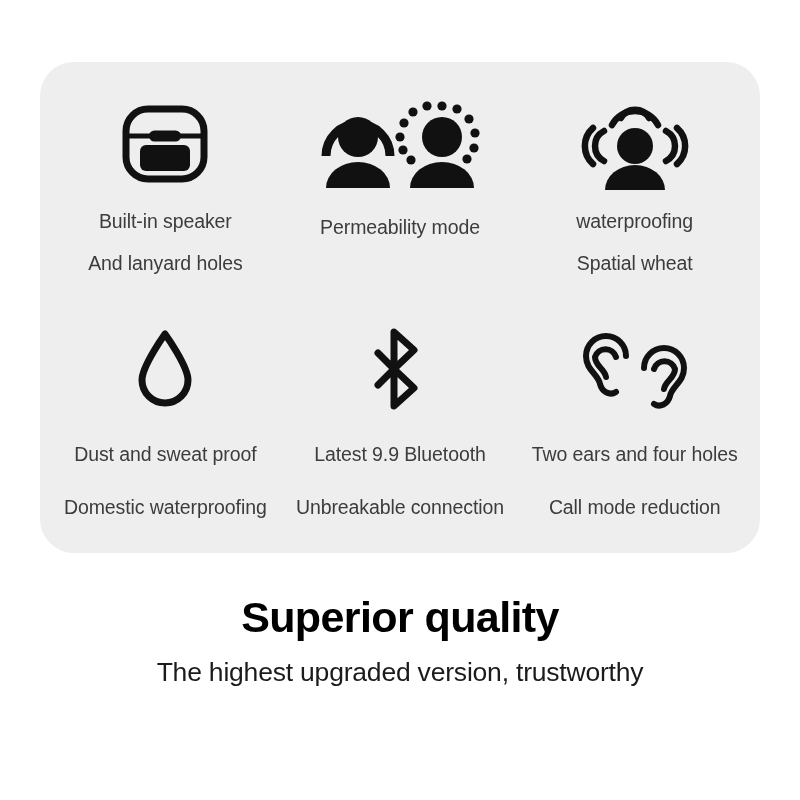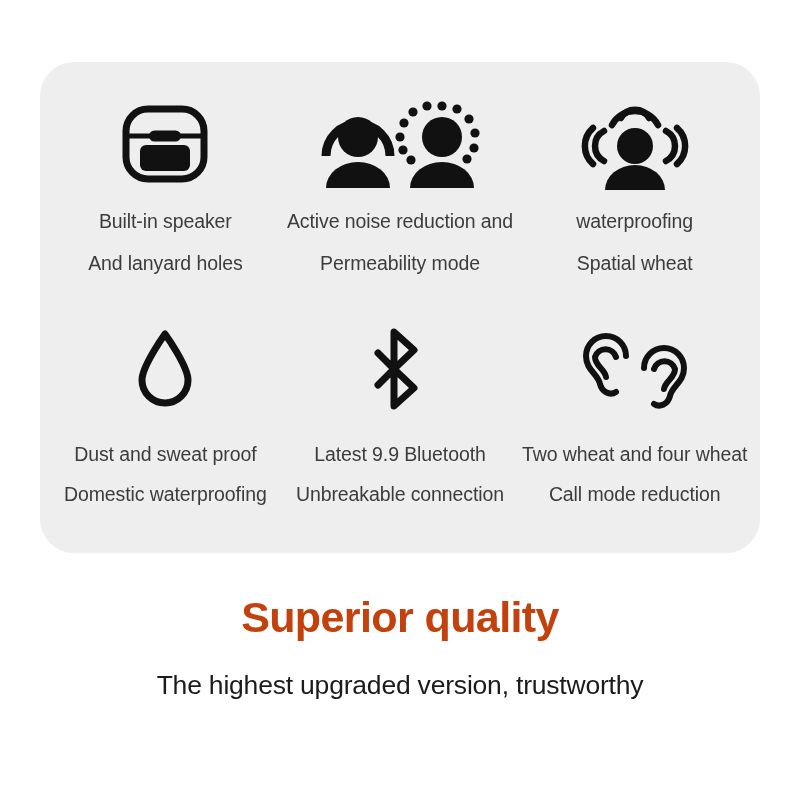--- a/index.html
+++ b/index.html
@@ -65,42 +65,42 @@
     font-size: 19.5px;
     line-height: 1.0;
     text-align: center;
     white-space: nowrap;
     letter-spacing: -0.1px;
   }
   .feature-label.line1 { margin-top: 16px; }
   .feature-label.line2 { margin-top: 22px; }
 
   .feature-cell.row2 .feature-label.line1 { margin-top: 28px; }
-  .feature-cell.row2 .feature-label.line2 { margin-top: 21px; }
+  .feature-cell.row2 .feature-label.line2 { margin-top: 34px; }
 
   
   .headline-block {
     position: absolute;
     left: 0;
     top: 592px;
     width: 800px;
     text-align: center;
   }
   .headline {
-    color: #c2410c;
+    color: #000000;
     font-weight: bold;
     font-size: 43px;
     line-height: 50px;
     letter-spacing: -0.6px;
   }
   .tagline {
     color: #1b1b1b;
     font-size: 26.5px;
     line-height: 30px;
-    margin-top: 28px;
+    margin-top: 15px;
     letter-spacing: -0.2px;
   }
 </style>
 </head>
 <body>
 
 <div class="page">
 
   <div class="feature-panel">
     <div class="feature-grid">
@@ -139,21 +139,20 @@
               <circle cx="115" cy="6" r="4.6"></circle>
               <circle cx="101" cy="12" r="4.6"></circle>
               <circle cx="92" cy="23" r="4.6"></circle>
               <circle cx="88" cy="37" r="4.6"></circle>
               <circle cx="91" cy="50" r="4.6"></circle>
               <circle cx="99" cy="60" r="4.6"></circle>
               <path d="M98 88 A32 26 0 0 1 162 88 Z"></path>
             </g>
           </svg>
         </div>
-        <div class="feature-label line1">Active noise reduction and</div>
         <div class="feature-label line2">Permeability mode</div>
       </div>
 
       <div class="feature-cell">
         <div class="icon-wrap">
           <svg width="110" height="92" viewBox="0 0 110 92" aria-hidden="true">
 
             <path d="M41 20 A16 16 0 0 1 69 20" fill="none" stroke="#111111" stroke-width="6.5" stroke-linecap="round"></path>
             <path d="M32 27 A26 26 0 0 1 78 27" fill="none" stroke="#111111" stroke-width="6.5" stroke-linecap="round"></path>
 
@@ -201,21 +200,21 @@
                 <path d="M16 27 A11 11 0 0 1 37 27 C37 36 27 39 26 47"></path>
               </g>
 
               <g transform="translate(58,16)">
                 <path d="M6 26 A20 20 0 0 1 46 26 C46 40 34 44 32 54 C30 62 22 66 16 62"></path>
                 <path d="M16 27 A11 11 0 0 1 37 27 C37 36 27 39 26 47"></path>
               </g>
             </g>
           </svg>
         </div>
-        <div class="feature-label line1">Two wheat and four wheat</div>
+        <div class="feature-label line1">Two ears and four holes</div>
         <div class="feature-label line2">Call mode reduction</div>
       </div>
 
     </div>
   </div>
 
   <div class="headline-block">
     <div class="headline">Superior quality</div>
     <div class="tagline">The highest upgraded version, trustworthy</div>
   </div>

